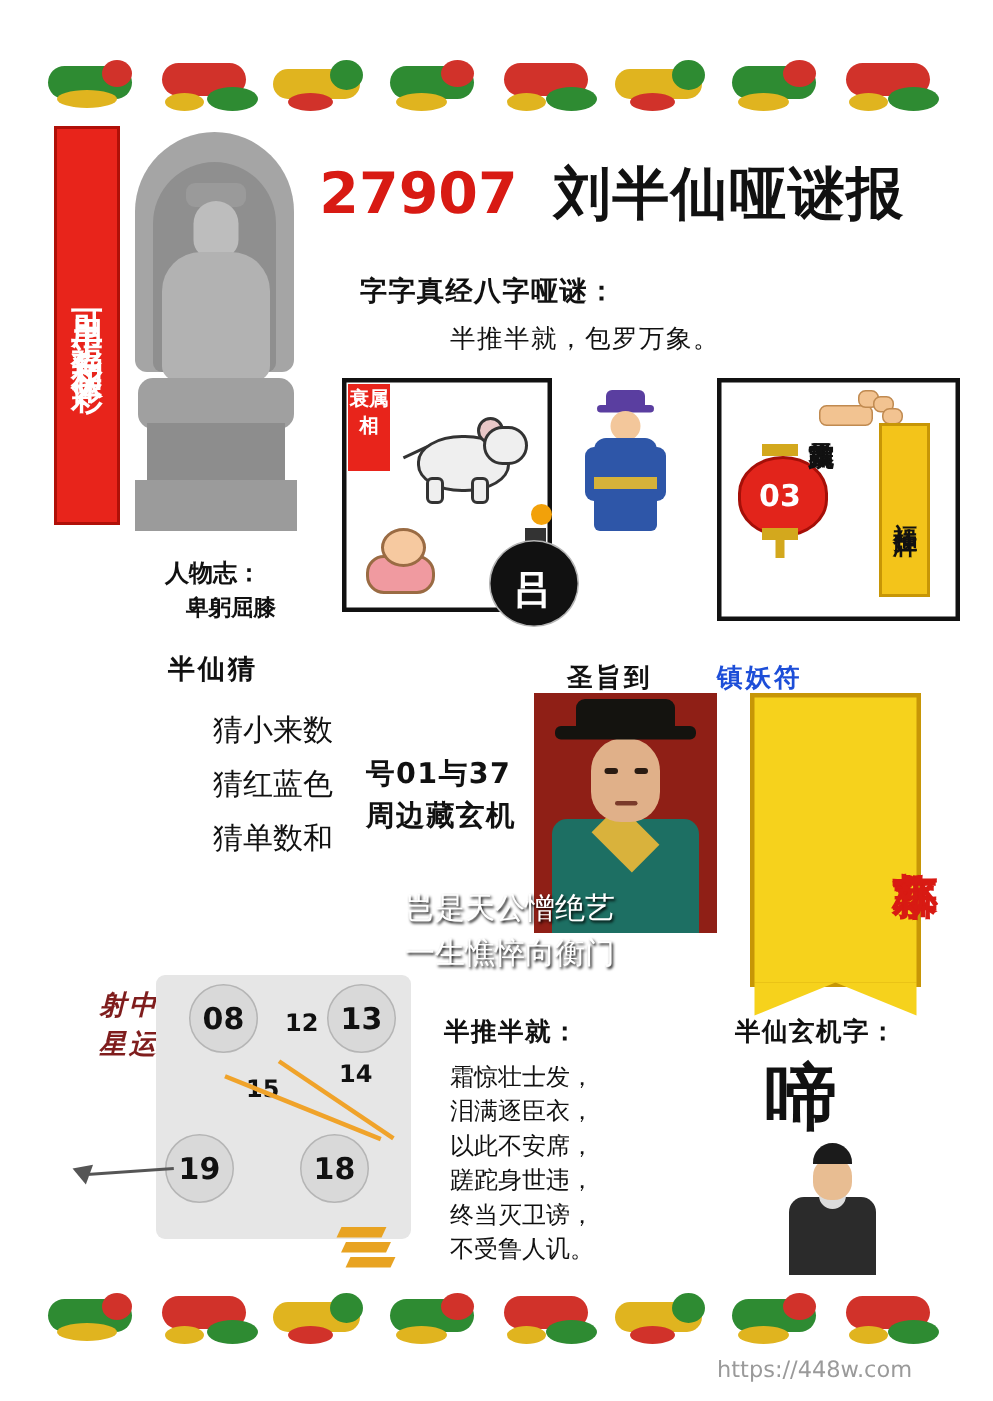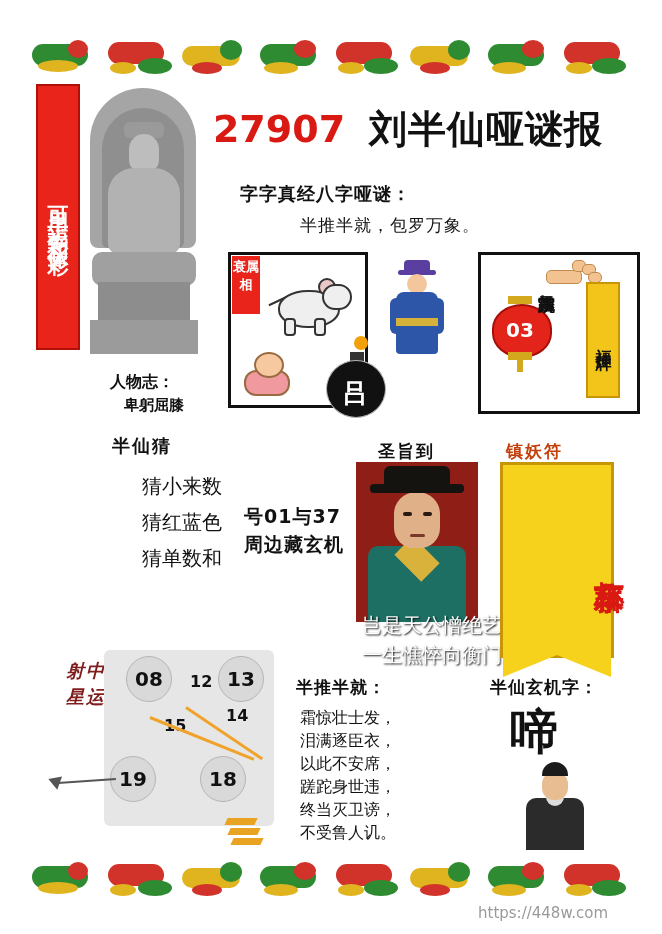--- a/index.html
+++ b/index.html
@@ -84,40 +84,40 @@
     display:flex;align-items:center;justify-content:center;}
   .yellow-strip span{writing-mode:vertical-rl;text-orientation:upright;font-size:16px;font-weight:bold;color:#111;letter-spacing:3px;}
 
   
   .person-label{position:absolute;left:110px;top:372px;font-size:16px;font-weight:bold;color:#111;}
   .person-val{position:absolute;left:124px;top:396px;font-size:15px;font-weight:bold;color:#111;}
 
   
   .t-banxian{position:absolute;left:112px;top:434px;font-size:18px;font-weight:bold;color:#111;letter-spacing:2px;}
   .t-shengzhi{position:absolute;left:378px;top:440px;font-size:17px;font-weight:bold;color:#111;letter-spacing:2px;}
-  .t-zhenyao{position:absolute;left:506px;top:440px;font-size:17px;font-weight:bold;color:#c2410c;letter-spacing:2px;}
+  .t-zhenyao{position:absolute;left:478px;top:440px;font-size:17px;font-weight:bold;color:#1d4ed8;letter-spacing:2px;}
 
   .guess{position:absolute;left:92px;top:468px;width:180px;text-align:center;font-size:20px;line-height:36px;color:#111;}
 
   .hao{position:absolute;left:244px;top:502px;font-size:19px;font-weight:bold;color:#111;line-height:28px;letter-spacing:1px;}
 
   
   .official{position:absolute;left:356px;top:462px;width:122px;height:160px;}
   .official .bg{position:absolute;left:0;top:0;width:122px;height:160px;background:#8f1f16;}
   .official .hat{position:absolute;left:28px;top:4px;width:66px;height:22px;background:#14130f;border-radius:6px 6px 0 0;}
   .official .hatw{position:absolute;left:14px;top:22px;width:94px;height:9px;background:#14130f;border-radius:4px;}
   .official .face{position:absolute;left:38px;top:30px;width:46px;height:56px;background:#e0b089;border-radius:22px 22px 20px 20px;}
   .official .eyeL{position:absolute;left:47px;top:50px;width:9px;height:4px;background:#2a1b12;border-radius:2px;}
   .official .eyeR{position:absolute;left:67px;top:50px;width:9px;height:4px;background:#2a1b12;border-radius:2px;}
   .official .mouth{position:absolute;left:54px;top:72px;width:15px;height:3px;background:#7a3a2a;border-radius:2px;}
   .official .robe{position:absolute;left:12px;top:84px;width:98px;height:76px;background:#1d6f63;border-radius:10px 10px 0 0;}
   .official .collar{position:absolute;left:42px;top:84px;width:38px;height:26px;background:#d9b23c;transform:rotate(45deg);}
 
-  .couplet{position:absolute;left:292px;top:590px;width:210px;text-align:right;color:#fff;font-size:20px;line-height:30px;
-    text-shadow:1px 1px 2px #000;margin-top:20px;}
+  .couplet{position:absolute;left:270px;top:590px;width:210px;text-align:left;color:#fff;font-size:20px;line-height:30px;
+    text-shadow:1px 1px 2px #000;}
 
   
   .charm{position:absolute;left:500px;top:462px;width:108px;height:190px;background:#f6d21c;border:3px solid #c79606;}
   .charm:after{content:"";position:absolute;left:0;bottom:-22px;border-left:54px solid #f6d21c;border-right:54px solid #f6d21c;
     border-bottom:22px solid transparent;}
   .charm .ctext{position:absolute;left:0;top:8px;width:102px;text-align:center;color:#d81a13;font-size:30px;font-weight:bold;
     line-height:44px;writing-mode:vertical-rl;text-orientation:upright;height:170px;margin-left:26px;}
 
   
   .shezhong{position:absolute;left:66px;top:658px;font-size:18px;font-weight:bold;color:#7f1d1d;line-height:26px;letter-spacing:2px;font-style:italic;}

